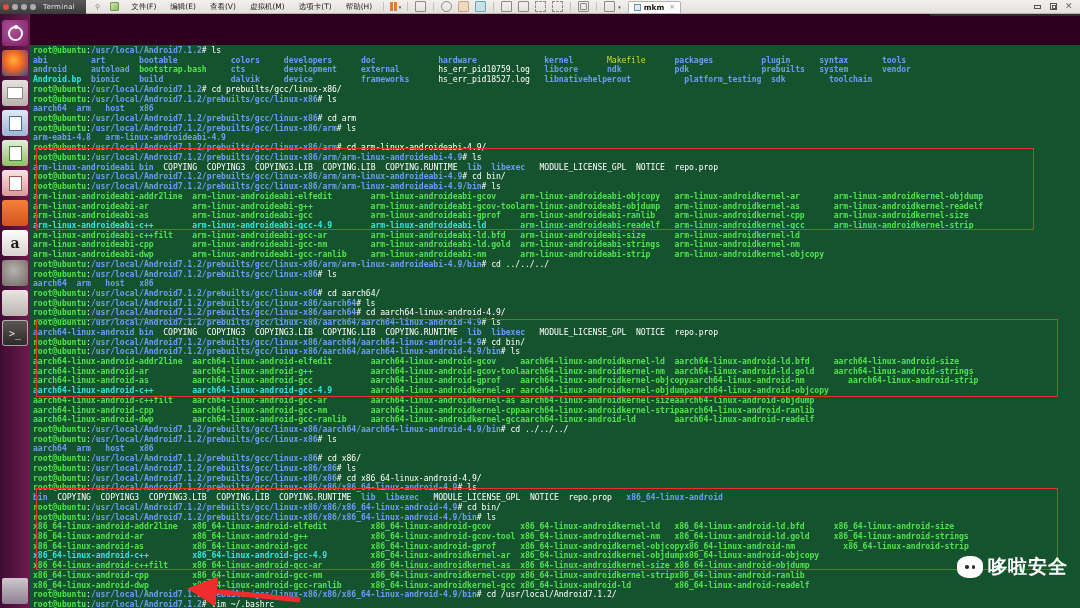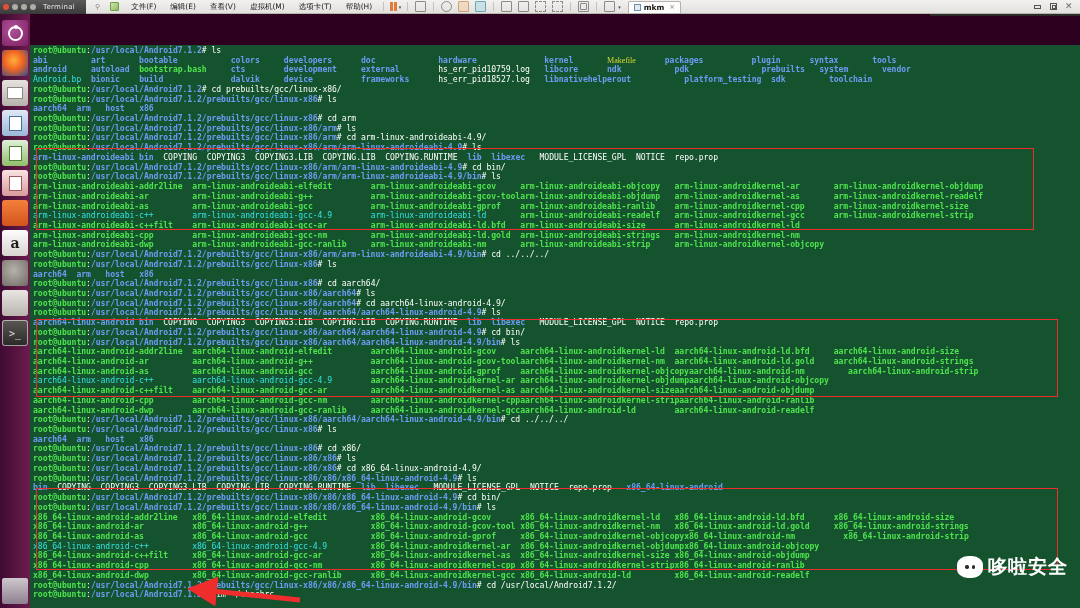--- a/index.html
+++ b/index.html
@@ -100,22 +100,22 @@
   
   #terminal { position:absolute; left:30px; top:14px; width:1050px; height:594px;
     background:#14532d; overflow:hidden; z-index:40; padding:1px 9px 0 3px;margin-top:31px; }
   .tline { font-family:"DejaVu Sans Mono", monospace; font-size:8.1px; line-height:9.72px;
     white-space:pre; color:#ffffff; letter-spacing:-0.05px; }
   .c-prompt-user { color:#4ee24e; font-weight:bold; }
   .c-prompt-path { color:#6d9cf5; font-weight:bold; }
   .c-plain { color:#ffffff; }
   .c-dir { color:#6d9cf5; font-weight:bold; }
   .c-exec { color:#4ee24e; font-weight:bold; }
-  .c-arch { color:#d7d736;font-family:Liberation Serif, serif; }
-  .c-cyan { color:#34e2e2; font-weight:normal;text-align:right; }
+  .c-arch { color:#d7d736; }
+  .c-cyan { color:#34e2e2; font-weight:bold;text-align:right; }
 
   
   .redbox { position:absolute; border:1.5px solid #ef2d2d; z-index:45; pointer-events:none; }
 
   
   #red-arrow { position:absolute; z-index:46; }
 
   
   #watermark { position:absolute; right:12px; bottom:28px; z-index:47;
     display:flex; align-items:center; gap:5px; }
@@ -249,20 +249,21 @@
 <div id="terminal">
     <div class="tline"><span class="c-prompt-user">root@ubuntu</span><span class="c-plain">:</span><span class="c-prompt-path">/usr/local/Android7.1.2</span><span class="c-plain"># ls</span></div>
     <div class="tline"><span class="c-dir">abi</span><span class="c-plain">         </span><span class="c-dir">art</span><span class="c-plain">       </span><span class="c-dir">bootable</span><span class="c-plain">           </span><span class="c-dir">colors</span><span class="c-plain">     </span><span class="c-dir">developers</span><span class="c-plain">      </span><span class="c-dir">doc</span><span class="c-plain">             </span><span class="c-dir">hardware</span><span class="c-plain">              </span><span class="c-dir">kernel</span><span class="c-plain">       </span><span class="c-arch">Makefile</span><span class="c-plain">      </span><span class="c-dir">packages</span><span class="c-plain">          </span><span class="c-dir">plugin</span><span class="c-plain">      </span><span class="c-dir">syntax</span><span class="c-plain">       </span><span class="c-dir">tools</span></div>
     <div class="tline"><span class="c-dir">android</span><span class="c-plain">     </span><span class="c-dir">autoload</span><span class="c-plain">  </span><span class="c-exec">bootstrap.bash</span><span class="c-plain">     </span><span class="c-dir">cts</span><span class="c-plain">        </span><span class="c-dir">development</span><span class="c-plain">     </span><span class="c-dir">external</span><span class="c-plain">        </span><span class="c-plain">hs_err_pid10759.log</span><span class="c-plain">   </span><span class="c-dir">libcore</span><span class="c-plain">      </span><span class="c-dir">ndk</span><span class="c-plain">           </span><span class="c-dir">pdk</span><span class="c-plain">               </span><span class="c-dir">prebuilts</span><span class="c-plain">   </span><span class="c-dir">system</span><span class="c-plain">       </span><span class="c-dir">vendor</span></div>
     <div class="tline"><span class="c-cyan">Android.bp</span><span class="c-plain">  </span><span class="c-dir">bionic</span><span class="c-plain">    </span><span class="c-dir">build</span><span class="c-plain">              </span><span class="c-dir">dalvik</span><span class="c-plain">     </span><span class="c-dir">device</span><span class="c-plain">          </span><span class="c-dir">frameworks</span><span class="c-plain">      </span><span class="c-plain">hs_err_pid18527.log</span><span class="c-plain">   </span><span class="c-dir">libnativehelper</span><span class="c-dir">out</span><span class="c-plain">           </span><span class="c-dir">platform_testing</span><span class="c-plain">  </span><span class="c-dir">sdk</span><span class="c-plain">         </span><span class="c-dir">toolchain</span></div>
     <div class="tline"><span class="c-prompt-user">root@ubuntu</span><span class="c-plain">:</span><span class="c-prompt-path">/usr/local/Android7.1.2</span><span class="c-plain"># cd prebuilts/gcc/linux-x86/</span></div>
     <div class="tline"><span class="c-prompt-user">root@ubuntu</span><span class="c-plain">:</span><span class="c-prompt-path">/usr/local/Android7.1.2/prebuilts/gcc/linux-x86</span><span class="c-plain"># ls</span></div>
     <div class="tline"><span class="c-dir">aarch64</span><span class="c-plain">  </span><span class="c-dir">arm</span><span class="c-plain">   </span><span class="c-dir">host</span><span class="c-plain">   </span><span class="c-dir">x86</span></div>
     <div class="tline"><span class="c-prompt-user">root@ubuntu</span><span class="c-plain">:</span><span class="c-prompt-path">/usr/local/Android7.1.2/prebuilts/gcc/linux-x86</span><span class="c-plain"># cd arm</span></div>
     <div class="tline"><span class="c-prompt-user">root@ubuntu</span><span class="c-plain">:</span><span class="c-prompt-path">/usr/local/Android7.1.2/prebuilts/gcc/linux-x86/arm</span><span class="c-plain"># ls</span></div>
+    <div class="tline"><span class="c-dir">arm-eabi-4.8</span><span class="c-plain">   </span><span class="c-dir">arm-linux-androideabi-4.9</span></div>
     <div class="tline"><span class="c-prompt-user">root@ubuntu</span><span class="c-plain">:</span><span class="c-prompt-path">/usr/local/Android7.1.2/prebuilts/gcc/linux-x86/arm</span><span class="c-plain"># cd arm-linux-androideabi-4.9/</span></div>
     <div class="tline"><span class="c-prompt-user">root@ubuntu</span><span class="c-plain">:</span><span class="c-prompt-path">/usr/local/Android7.1.2/prebuilts/gcc/linux-x86/arm/arm-linux-androideabi-4.9</span><span class="c-plain"># ls</span></div>
     <div class="tline"><span class="c-dir">arm-linux-androideabi</span><span class="c-plain"> </span><span class="c-dir">bin</span><span class="c-plain">  </span><span class="c-plain">COPYING</span><span class="c-plain">  </span><span class="c-plain">COPYING3</span><span class="c-plain">  </span><span class="c-plain">COPYING3.LIB</span><span class="c-plain">  </span><span class="c-plain">COPYING.LIB</span><span class="c-plain">  </span><span class="c-plain">COPYING.RUNTIME</span><span class="c-plain">  </span><span class="c-dir">lib</span><span class="c-plain">  </span><span class="c-dir">libexec</span><span class="c-plain">   </span><span class="c-plain">MODULE_LICENSE_GPL</span><span class="c-plain">  </span><span class="c-plain">NOTICE</span><span class="c-plain">  </span><span class="c-plain">repo.prop</span></div>
     <div class="tline"><span class="c-prompt-user">root@ubuntu</span><span class="c-plain">:</span><span class="c-prompt-path">/usr/local/Android7.1.2/prebuilts/gcc/linux-x86/arm/arm-linux-androideabi-4.9</span><span class="c-plain"># cd bin/</span></div>
     <div class="tline"><span class="c-prompt-user">root@ubuntu</span><span class="c-plain">:</span><span class="c-prompt-path">/usr/local/Android7.1.2/prebuilts/gcc/linux-x86/arm/arm-linux-androideabi-4.9/bin</span><span class="c-plain"># ls</span></div>
     <div class="tline"><span class="c-exec">arm-linux-androideabi-addr2line</span><span class="c-plain">  </span><span class="c-exec">arm-linux-androideabi-elfedit</span><span class="c-plain">        </span><span class="c-exec">arm-linux-androideabi-gcov</span><span class="c-plain">     </span><span class="c-exec">arm-linux-androideabi-objcopy</span><span class="c-plain">   </span><span class="c-exec">arm-linux-androidkernel-ar</span><span class="c-plain">       </span><span class="c-exec">arm-linux-androidkernel-objdump</span></div>
     <div class="tline"><span class="c-exec">arm-linux-androideabi-ar</span><span class="c-plain">         </span><span class="c-exec">arm-linux-androideabi-g++</span><span class="c-plain">            </span><span class="c-exec">arm-linux-androideabi-gcov-tool</span><span class="c-exec">arm-linux-androideabi-objdump</span><span class="c-plain">   </span><span class="c-exec">arm-linux-androidkernel-as</span><span class="c-plain">       </span><span class="c-exec">arm-linux-androidkernel-readelf</span></div>
     <div class="tline"><span class="c-exec">arm-linux-androideabi-as</span><span class="c-plain">         </span><span class="c-exec">arm-linux-androideabi-gcc</span><span class="c-plain">            </span><span class="c-exec">arm-linux-androideabi-gprof</span><span class="c-plain">    </span><span class="c-exec">arm-linux-androideabi-ranlib</span><span class="c-plain">    </span><span class="c-exec">arm-linux-androidkernel-cpp</span><span class="c-plain">      </span><span class="c-exec">arm-linux-androidkernel-size</span></div>
     <div class="tline"><span class="c-cyan">arm-linux-androideabi-c++</span><span class="c-plain">        </span><span class="c-cyan">arm-linux-androideabi-gcc-4.9</span><span class="c-plain">        </span><span class="c-cyan">arm-linux-androideabi-ld</span><span class="c-plain">       </span><span class="c-exec">arm-linux-androideabi-readelf</span><span class="c-plain">   </span><span class="c-exec">arm-linux-androidkernel-gcc</span><span class="c-plain">      </span><span class="c-exec">arm-linux-androidkernel-strip</span></div>
     <div class="tline"><span class="c-exec">arm-linux-androideabi-c++filt</span><span class="c-plain">    </span><span class="c-exec">arm-linux-androideabi-gcc-ar</span><span class="c-plain">         </span><span class="c-exec">arm-linux-androideabi-ld.bfd</span><span class="c-plain">   </span><span class="c-exec">arm-linux-androideabi-size</span><span class="c-plain">      </span><span class="c-exec">arm-linux-androidkernel-ld</span></div>

